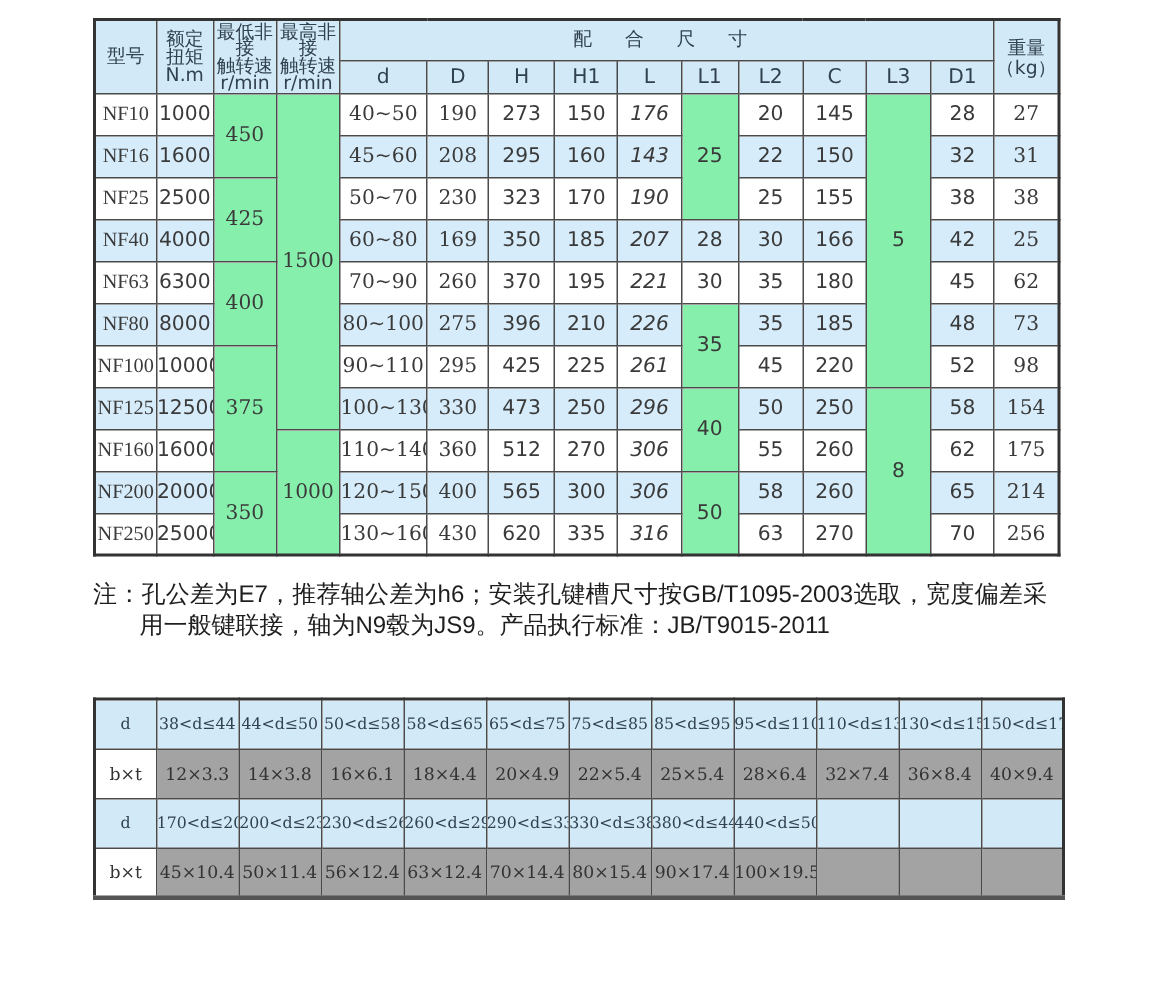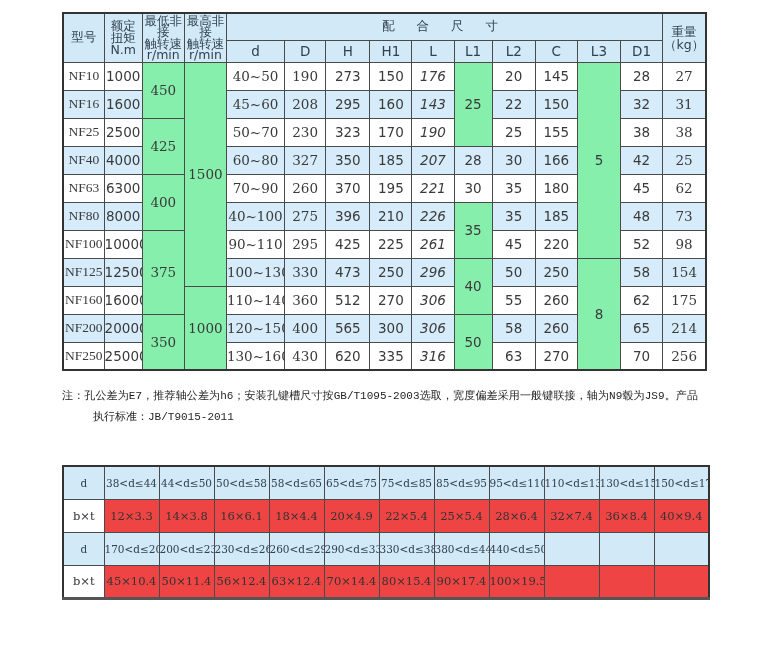--- a/index.html
+++ b/index.html
@@ -33,37 +33,37 @@
   td.c-torque { font-size:13.5px; }
   td.c-speed { font-family:"DejaVu Serif", serif; font-size:12.5px; }
   td.c-d { font-family:"DejaVu Serif", serif; font-size:12.5px; }
   td.c-D { font-family:"DejaVu Serif", serif; font-size:12px; }
   td.c-H, td.c-H1 { font-size:14.5px; }
   td.c-L { font-size:14px;font-style:italic; }
   td.c-wt { font-family:"DejaVu Serif", serif; font-size:12.5px; }
   
   .note {
     position:absolute; left:62px; top:386px; width:636px;
-    font-family:Liberation Mono, monospace; font-size:11px; line-height:21px;
+    font-family:Liberation Sans, sans-serif; font-size:16px; line-height:21px;
     color:#1e1e1e; padding-left:31px; text-indent:-31px; text-align:justify;
   }
   
   .kw-title {
     position:absolute; left:63px; top:441px;
     font-size:15px; font-weight:bold; letter-spacing:6px; color:#232f9b;
     font-family:"DejaVu Sans", sans-serif;
   }
   table.keyway {
     position:absolute; left:62px; top:465px;
     border-collapse:collapse; table-layout:fixed; width:646px;
     border:2px solid #333; border-bottom:3px solid #555;
   }
   table.keyway td {
     border:1px solid #4a4a4a; text-align:center; vertical-align:middle;
-    height:33px; font-family:"DejaVu Serif", serif; background:#ef4444;
+    height:33px; font-family:"DejaVu Serif", serif; background:#a3a3a3;
     overflow:hidden; padding:0;
   }
   tr.krange td { background:#d2e9f8; font-size:10.5px; color:#31424f; }
   tr.kval td { font-size:11.5px; color:#333; }
   td.klabel { font-size:12px; color:#31424f; }
   tr.kval td.klabel { background:#fff; }
 </style>
 </head>
 <body>
 
@@ -158,21 +158,21 @@
           <td class="c-L">190</td>
           <td class="c-L2">25</td>
           <td class="c-C">155</td>
           <td class="c-D1">38</td>
           <td class="c-wt">38</td>
         </tr>
         <tr class="alt">
           <td class="c-model">NF40</td>
           <td class="c-torque">4000</td>
           <td class="c-d">60~80</td>
-          <td class="c-D">327</td>
+          <td class="c-D">169</td>
           <td class="c-H">350</td>
           <td class="c-H1">185</td>
           <td class="c-L">207</td>
           <td class="c-L1">28</td>
           <td class="c-L2">30</td>
           <td class="c-C">166</td>
           <td class="c-D1">42</td>
           <td class="c-wt">25</td>
         </tr>
         <tr>
@@ -186,21 +186,21 @@
           <td class="c-L">221</td>
           <td class="c-L1">30</td>
           <td class="c-L2">35</td>
           <td class="c-C">180</td>
           <td class="c-D1">45</td>
           <td class="c-wt">62</td>
         </tr>
         <tr class="alt">
           <td class="c-model">NF80</td>
           <td class="c-torque">8000</td>
-          <td class="c-d">40~100</td>
+          <td class="c-d">80~100</td>
           <td class="c-D">275</td>
           <td class="c-H">396</td>
           <td class="c-H1">210</td>
           <td class="c-L">226</td>
           <td class="c-L1 merged" rowspan="2">35</td>
           <td class="c-L2">35</td>
           <td class="c-C">185</td>
           <td class="c-D1">48</td>
           <td class="c-wt">73</td>
         </tr>

